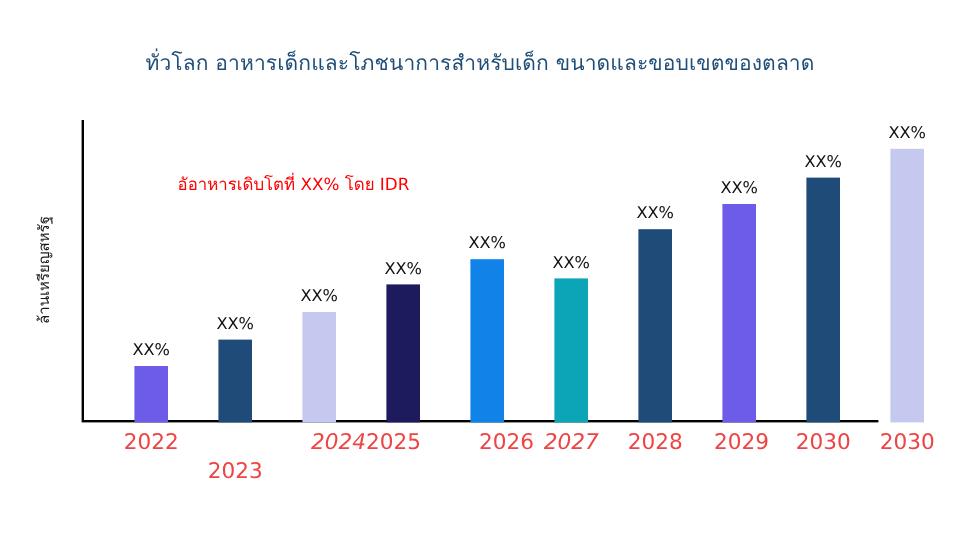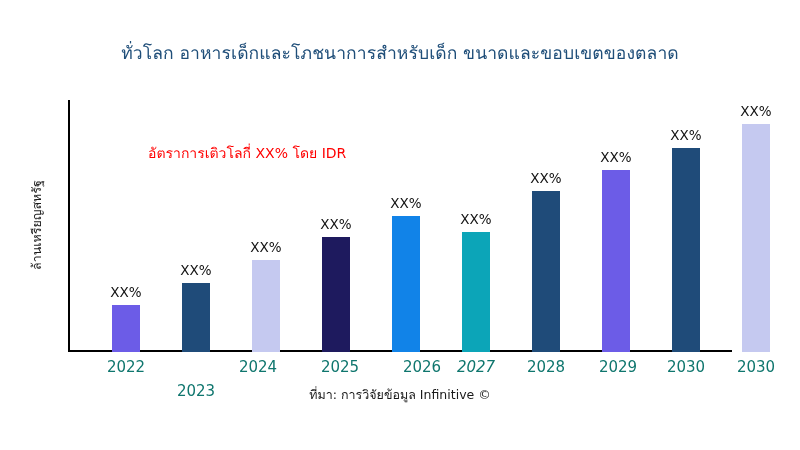--- a/index.html
+++ b/index.html
@@ -98,22 +98,22 @@
     color: #111111;
     white-space: nowrap;
   }
   
   .tick-label {
     position: absolute;
     top: 258px;
     width: 60px;
     margin-left: -16px;
     text-align: center;
-    font-size: 15px;
-    color: #0f766e;
+    font-size: 18px;
+    color: #ef4444;
   }
   
   #growth-annotation {
     position: absolute;
     left: 148px;
     top: 142px;
     font-size: 14px;
     color: #FF0000;
     white-space: nowrap;
   }
@@ -181,28 +181,27 @@
           <div class="bar-value" style="bottom: 209px;">XX%</div>
         </div>
         <div class="bar-group" style="left: 674px; height: 228px;">
           <div class="bar" style="height: 228px; background: rgb(197, 201, 240);"></div>
           <div class="bar-value" style="bottom: 233px;">XX%</div>
         </div>
       </div>
     <div id="ticks-layer">
         <div class="tick-label" style="left: 44px;">2022</div>
         <div class="tick-label" style="left: 114px; margin-top: 24px;">2023</div>
-        <div class="tick-label" style="left: 176px;">2024</div>
-        <div class="tick-label" style="left: 258px;">2025</div>
+        <div class="tick-label" style="left: 200px; font-style: italic;">2024</div>
+        <div class="tick-label" style="left: 246px;">2025</div>
         <div class="tick-label" style="left: 340px;">2026</div>
         <div class="tick-label" style="left: 394px; font-style: italic;">2027</div>
         <div class="tick-label" style="left: 464px;">2028</div>
         <div class="tick-label" style="left: 536px;">2029</div>
         <div class="tick-label" style="left: 604px;">2030</div>
         <div class="tick-label" style="left: 674px;">2030</div>
       </div>
   </div>
 
-  <div id="growth-annotation">อัตราการเติวโลกี่ XX% โดย IDR</div>
-
-  <div id="source-note">ที่มา: การวิจัยข้อมูล Infinitive ©</div>
+  <div id="growth-annotation">อัอาหารเดิบโตที่ XX% โดย IDR</div>
+
 
 </div>
 
 </body></html>

